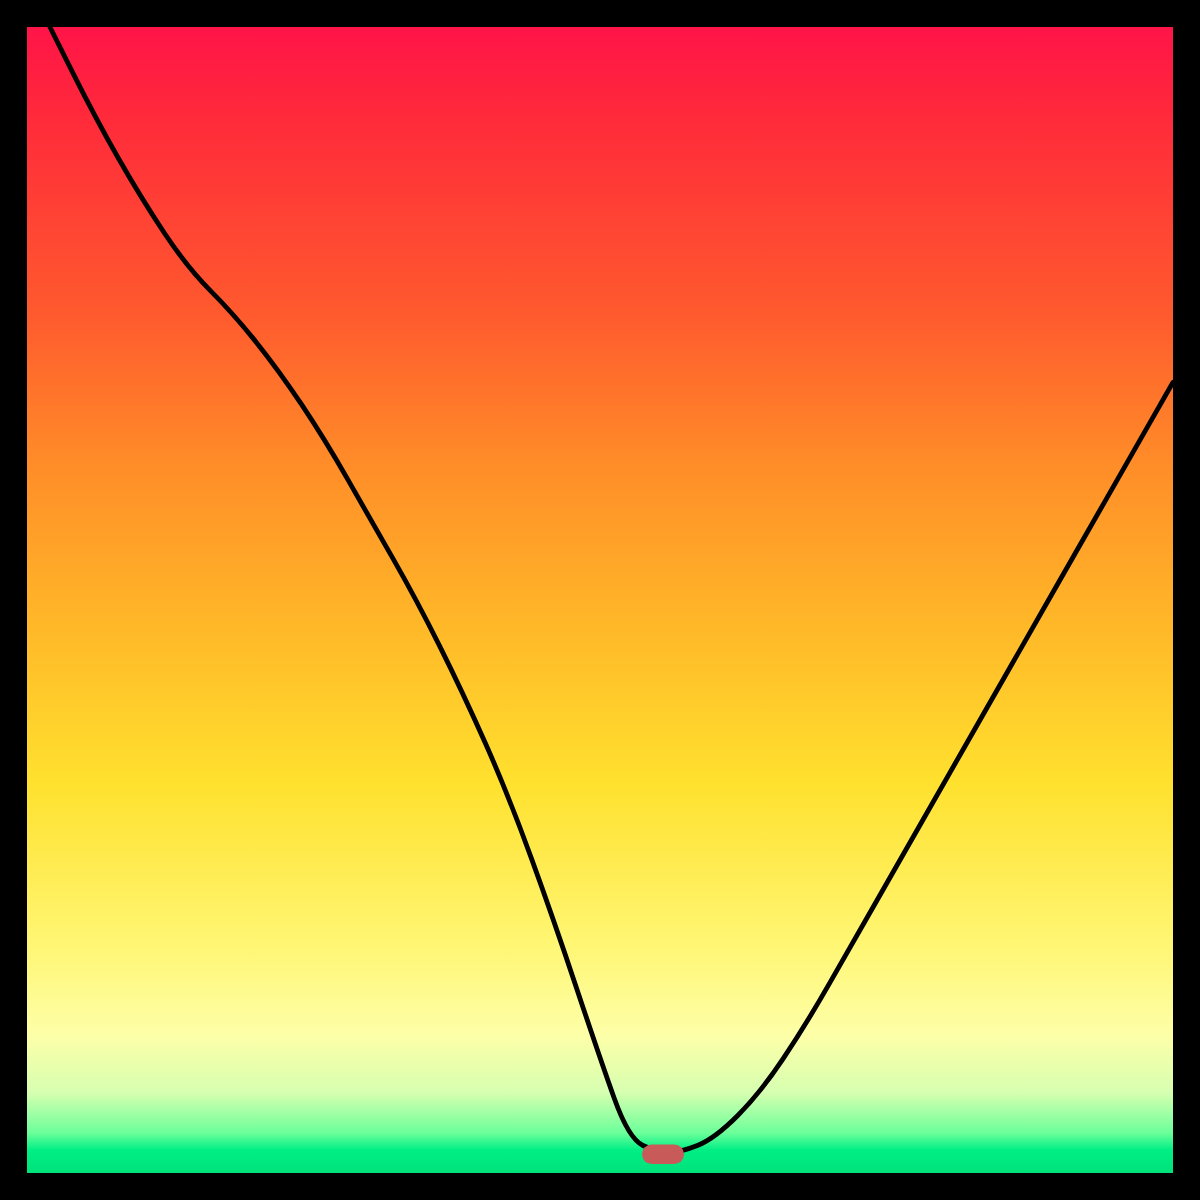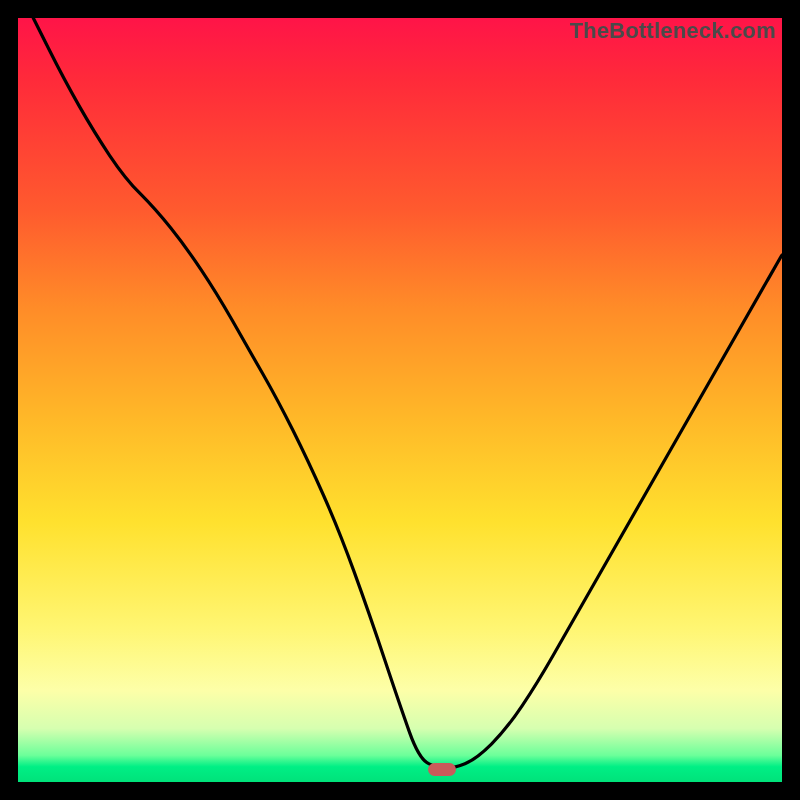--- a/index.html
+++ b/index.html
@@ -65,21 +65,20 @@
     background: #c95a5a;
     border-radius: 7px;
   }
 </style>
 </head>
 <body>
 
 <div class="frame">
   <div class="plot-area">
 
-    <div class="watermark">TheBottleneck.com</div>
 
     <svg class="curve" viewBox="0 0 764 764" preserveAspectRatio="none">
       <path id="curve-path" fill="none" stroke="#000" stroke-width="3.2" stroke-linecap="round" stroke-linejoin="round" d="M 15.280000000000001 0 Q 15.280000000000001 0 30.56 30.560000000000002 Q 45.839999999999996 61.120000000000005 61.120000000000005 87.86 Q 76.4 114.6 91.68 137.51999999999998 Q 106.96000000000001 160.44 122.24 175.72 Q 137.51999999999998 191 152.8 210.1 Q 168.08 229.2 183.36 252.11999999999998 Q 198.64000000000001 275.03999999999996 213.92000000000002 301.78 Q 229.2 328.52 244.48 355.26 Q 259.76 382 275.03999999999996 412.55999999999995 Q 290.32 443.11999999999995 305.6 477.5 Q 320.88 511.88000000000005 336.15999999999997 553.9000000000001 Q 351.44 595.9200000000001 366.72 641.76 Q 382 687.6 391.55 714.3399999999999 Q 401.1 741.0799999999999 410.65000000000003 745.664 Q 420.20000000000005 750.2479999999999 427.84000000000003 750.2479999999999 Q 435.47999999999996 750.2479999999999 446.93999999999994 745.664 Q 458.4 741.0799999999999 473.68 725.8 Q 488.96000000000004 710.52 504.24 687.5999999999999 Q 519.52 664.68 534.8 637.94 Q 550.0799999999999 611.2 565.3599999999999 584.46 Q 580.64 557.72 595.9200000000001 530.98 Q 611.2 504.24 626.48 477.5 Q 641.76 450.76 657.04 424.02 Q 672.32 397.28000000000003 687.6 370.54 Q 702.88 343.8 718.16 317.06 Q 733.4399999999999 290.32 748.72 263.58 T 764 236.84"></path>
     </svg>
 
     <div class="marker" id="marker" style="left: 410.02px; top: 745.276px;"></div>
   </div>
 </div>
 
 </body></html>

